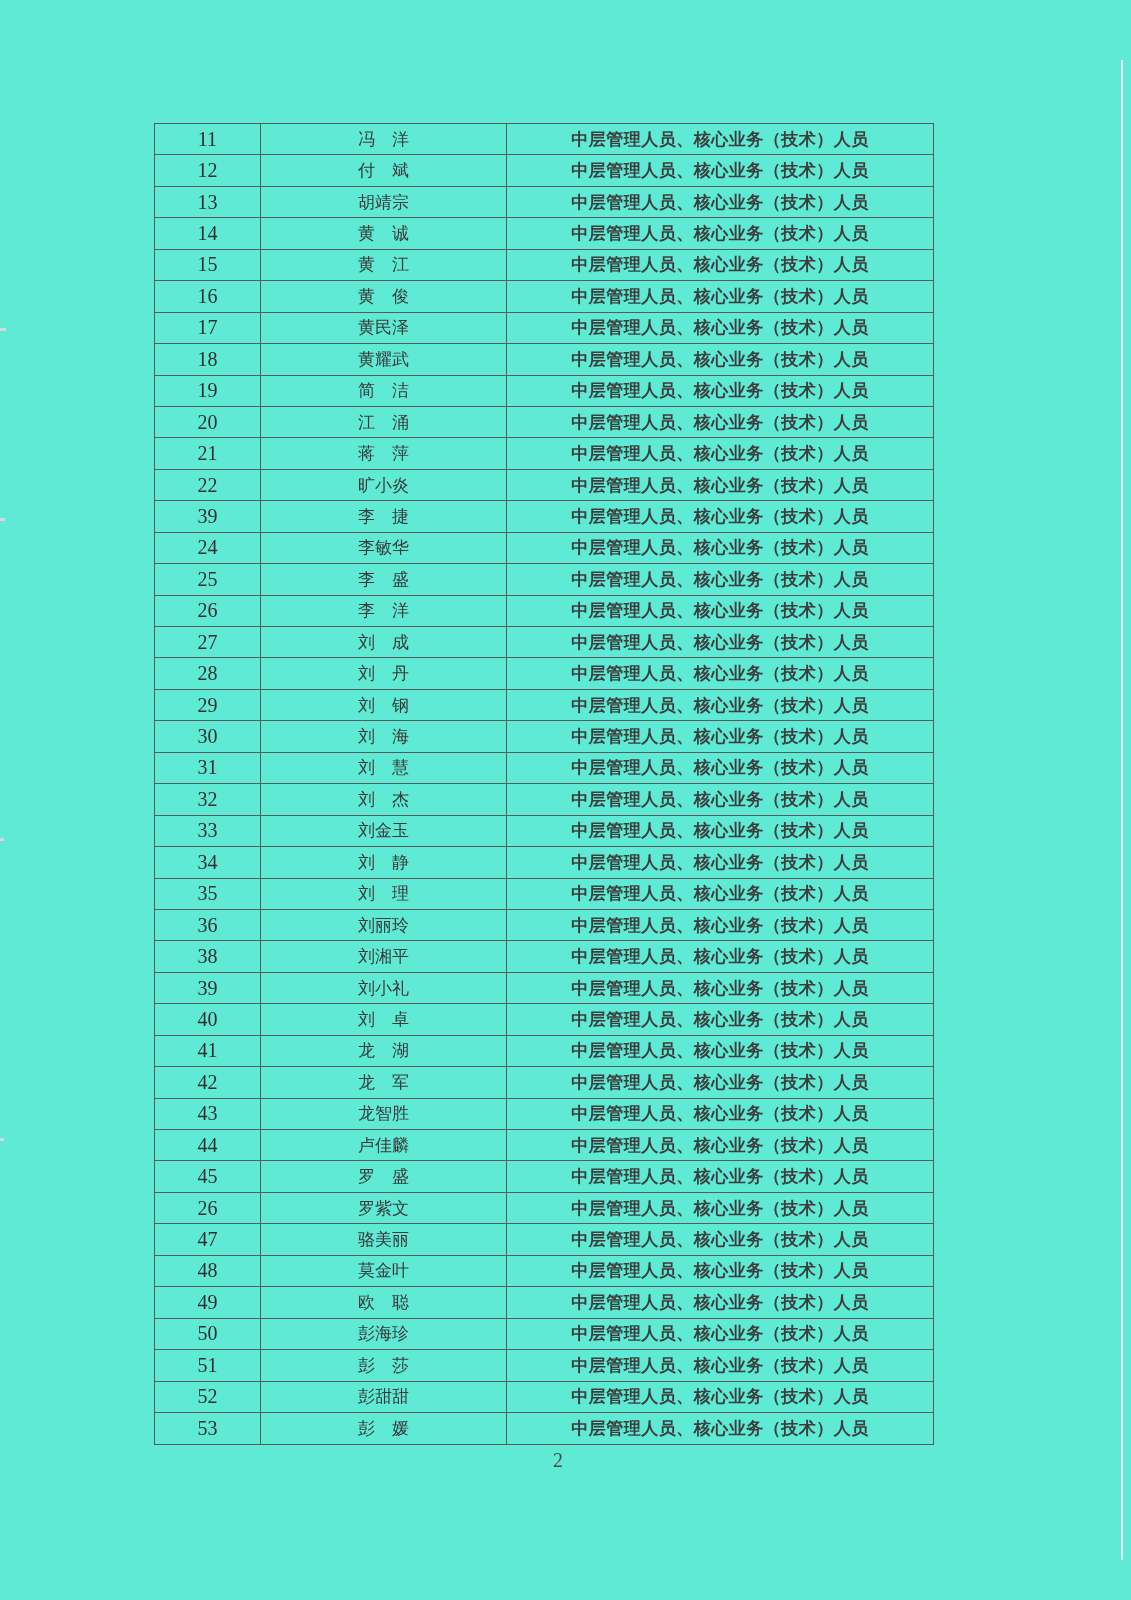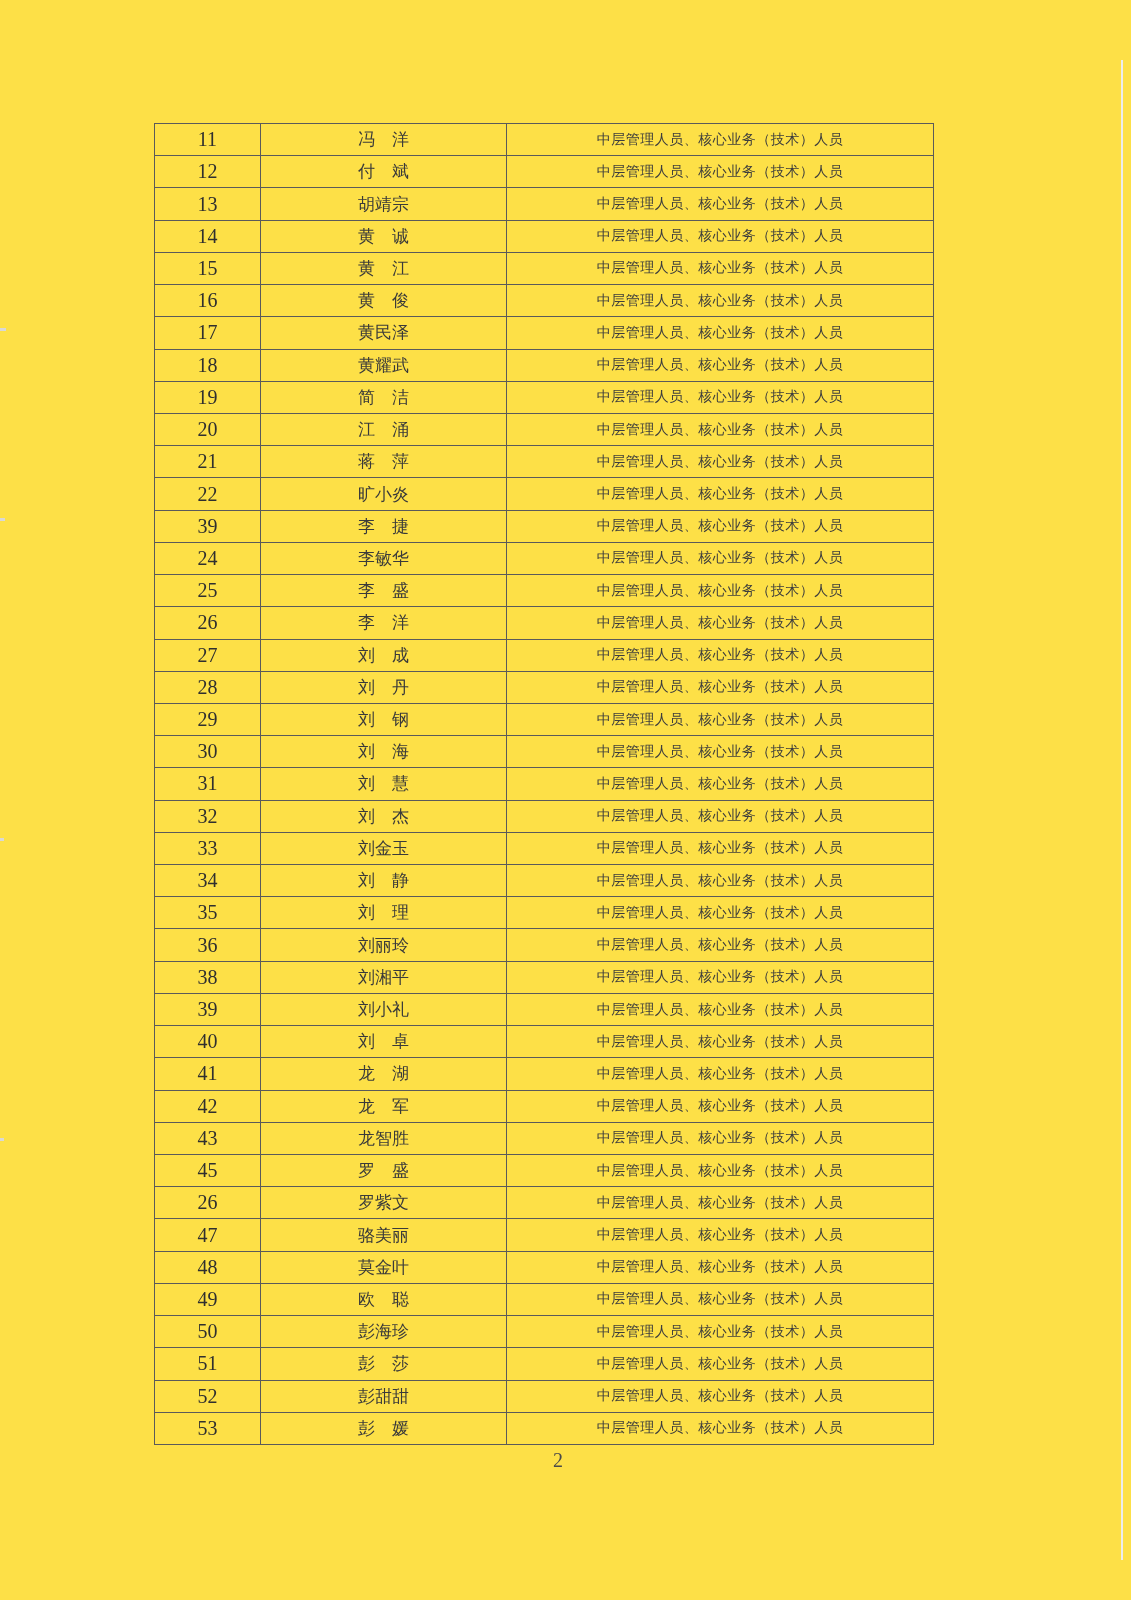--- a/index.html
+++ b/index.html
@@ -4,21 +4,21 @@
 <style>
   html, body {
     margin: 0;
     padding: 0;
     background: #ffffff;
   }
   .page {
     position: relative;
     width: 1131px;
     height: 1600px;
-    background: #fde047;
+    background: #5eead4;
     font-family: "Liberation Serif", "DejaVu Serif", serif;
     color: #383838;
     overflow: hidden;
   }
   table.roster {
     position: absolute;
     left: 154px;
     top: 123px;
     width: 779px;
     height: 1322px;
@@ -36,23 +36,24 @@
   td.col-no {
     font-size: 20px;
     color: #2f2f2f;
     font-family: "Liberation Serif", serif;
   }
   td.col-name {
     font-size: 17px;
     color: #3a3a3a;
   }
   td.col-category {
-    font-size: 14px;
+    font-size: 17px;
     color: #3d3d3d;
     letter-spacing: 0.5px;
+    font-weight: bold;
   }
   .page-number {
     position: absolute;
     left: 0;
     top: 1450px;
     width: 1116px; 
     text-align: center;
     font-size: 20px;
     line-height: 20px;
     color: #4a4a4a;
@@ -237,20 +238,25 @@
       <td class="col-no">42</td>
       <td class="col-name">龙　军</td>
       <td class="col-category">中层管理人员、核心业务（技术）人员</td>
     </tr>
         <tr>
       <td class="col-no">43</td>
       <td class="col-name">龙智胜</td>
       <td class="col-category">中层管理人员、核心业务（技术）人员</td>
     </tr>
         <tr>
+      <td class="col-no">44</td>
+      <td class="col-name">卢佳麟</td>
+      <td class="col-category">中层管理人员、核心业务（技术）人员</td>
+    </tr>
+        <tr>
       <td class="col-no">45</td>
       <td class="col-name">罗　盛</td>
       <td class="col-category">中层管理人员、核心业务（技术）人员</td>
     </tr>
         <tr>
       <td class="col-no">26</td>
       <td class="col-name">罗紫文</td>
       <td class="col-category">中层管理人员、核心业务（技术）人员</td>
     </tr>
         <tr>

